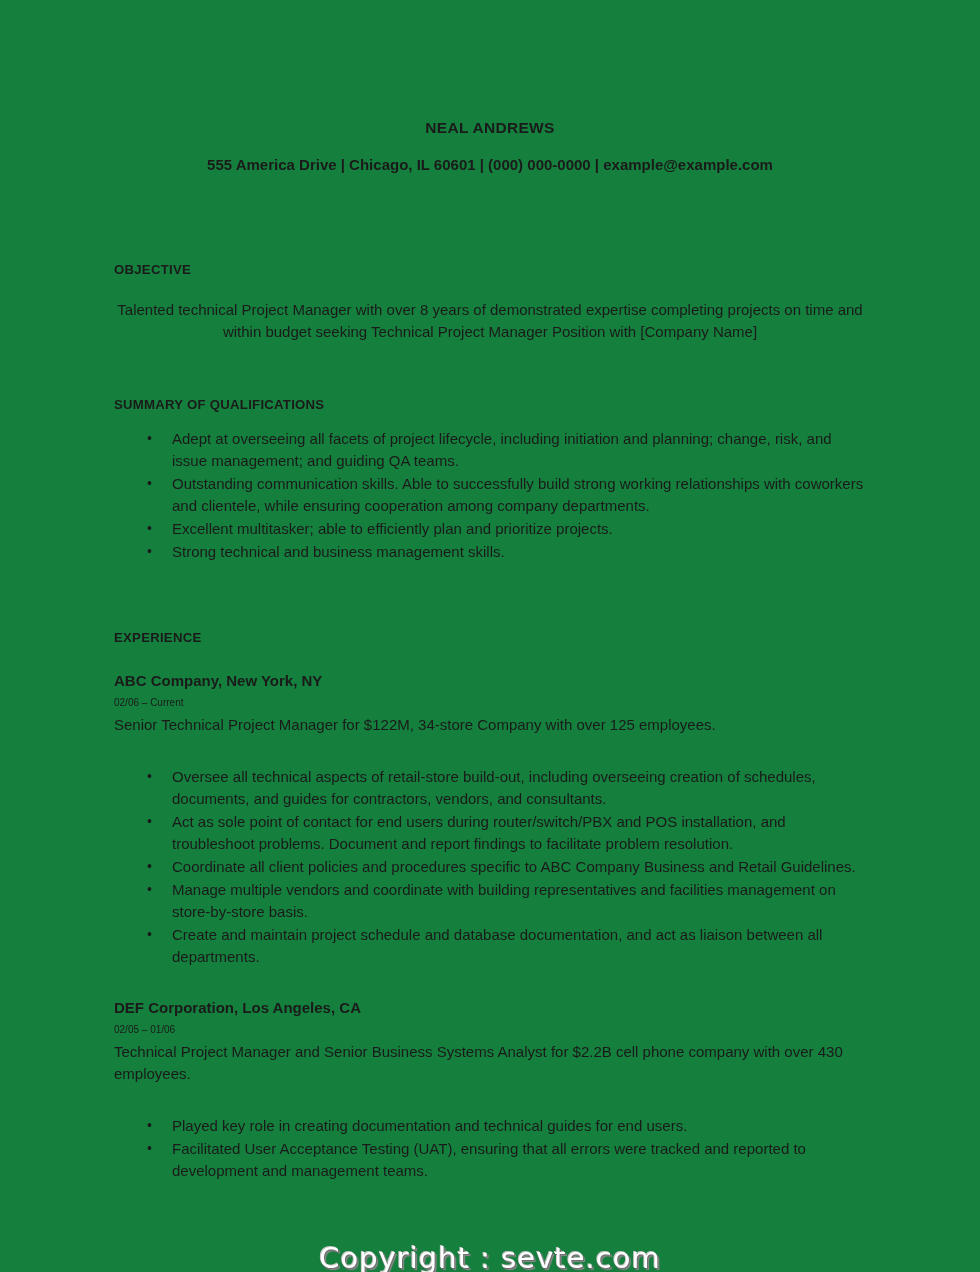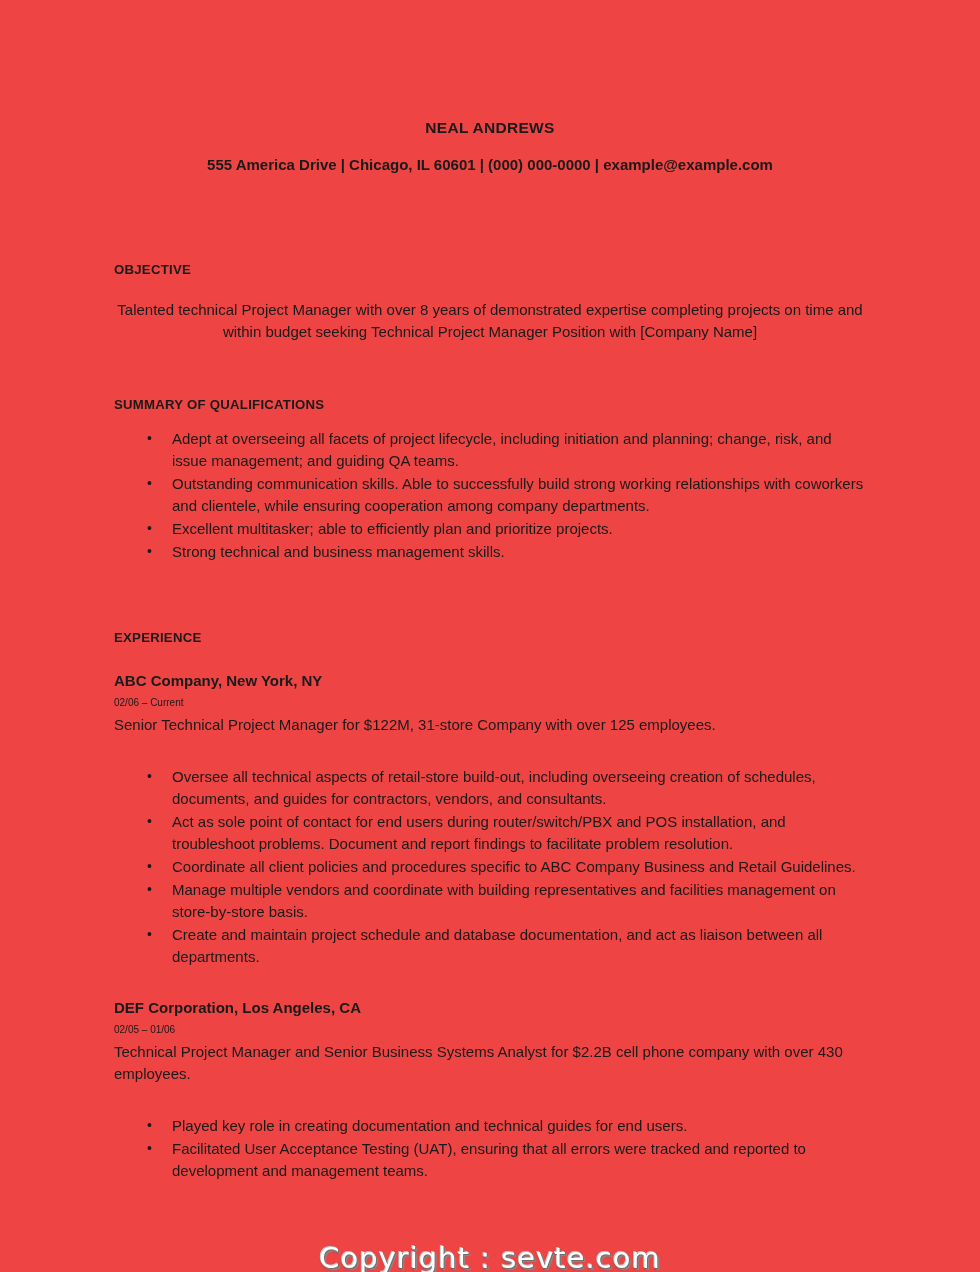--- a/index.html
+++ b/index.html
@@ -15,21 +15,21 @@
     color: #1a1a1a;
     -webkit-font-smoothing: antialiased;
   }
 
   .page {
     position: absolute;
     left: 0;
     top: 0;
     width: 980px;
     height: 1272px;
-    background: #ef4444;
+    background: #15803d;
     overflow: hidden;
   }
 
   .content {
     position: absolute;
     left: 114px;
     top: 0;
     width: 752px;
   }
 
@@ -163,21 +163,21 @@
       <li>Strong technical and business management skills.</li>
     </ul>
 
     <div class="gap-list-experience"></div>
     <div class="section-heading">EXPERIENCE</div>
 
     <div class="gap-experience-job"></div>
     <div>
       <div class="job-company">ABC Company, New York, NY</div>
       <div class="job-dates">02/06 – Current</div>
-      <div class="job-desc">Senior Technical Project Manager for $122M, 31-store Company with over 125 employees.</div>
+      <div class="job-desc">Senior Technical Project Manager for $122M, 34-store Company with over 125 employees.</div>
       <div class="gap-job-bullets"></div>
       <ul class="bullets">
         <li>Oversee all technical aspects of retail-store build-out, including overseeing creation of schedules, documents, and guides for contractors, vendors, and consultants.</li>
         <li>Act as sole point of contact for end users during router/switch/PBX and POS installation, and troubleshoot problems. Document and report findings to facilitate problem resolution.</li>
         <li>Coordinate all client policies and procedures specific to ABC Company Business and Retail Guidelines.</li>
         <li>Manage multiple vendors and coordinate with building representatives and facilities management on store-by-store basis.</li>
         <li>Create and maintain project schedule and database documentation, and act as liaison between all departments.</li>
       </ul>
     </div>
 

